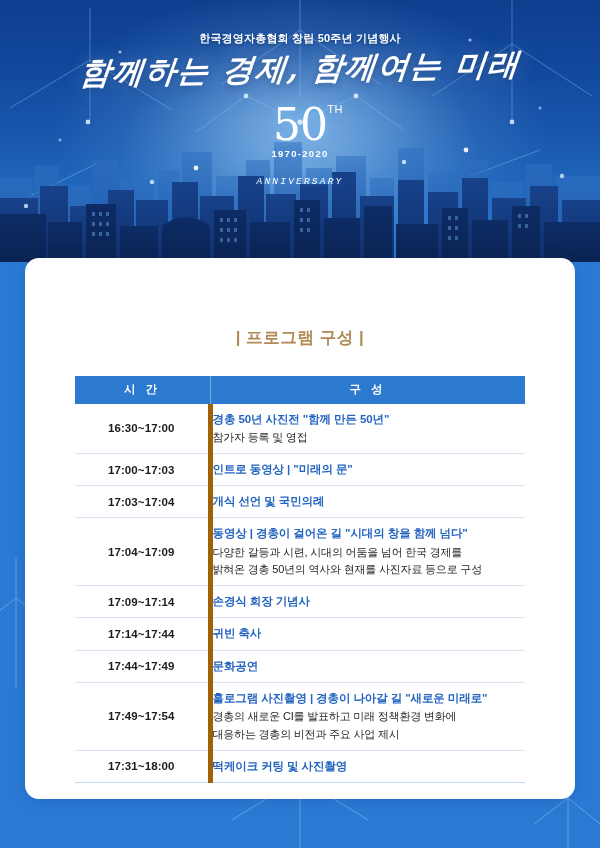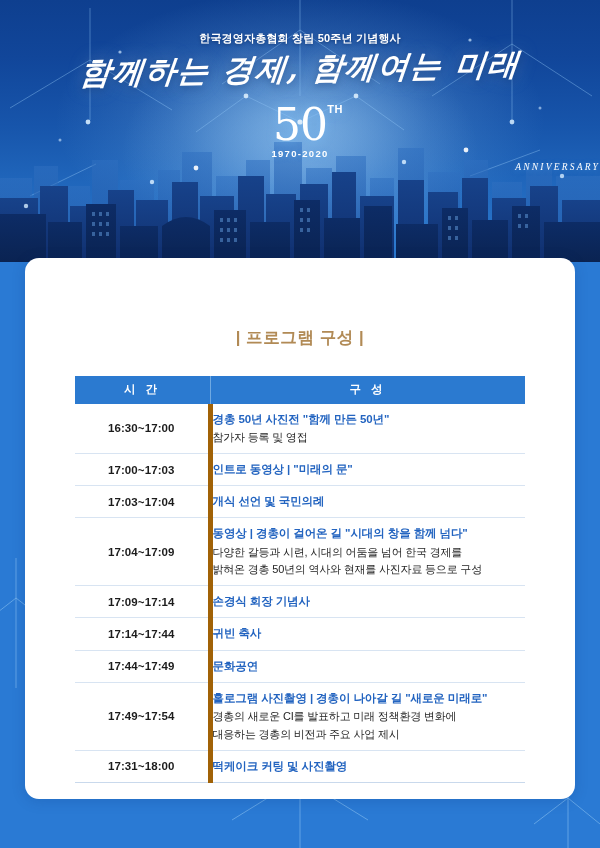--- a/index.html
+++ b/index.html
@@ -87,38 +87,37 @@
     font-weight: normal;
     line-height: 1;
     letter-spacing: -1px;
     text-shadow: 0 1px 10px rgba(120,190,250,.65);
   }
   .emblem-th {
     position: absolute;
     top: 1px; right: -16px;
     font-family: "Liberation Sans", sans-serif;
     font-size: 11px;
-    font-weight: bold;
+    font-weight: normal;
     letter-spacing: .5px;
   }
   .emblem-years {
     margin-top: 1px;
     font-size: 9.5px;
     font-weight: bold;
     letter-spacing: 1.3px;
     text-shadow: 0 1px 5px rgba(80,160,235,.6);
   }
   .emblem-anniv {
-    margin-top: 3px;
-    font-family: Liberation Serif, serif;
+    margin-top: 17px;
+    font-family: Liberation Mono, monospace;
     font-size: 9.5px;
     font-style: italic;
     letter-spacing: 2.2px;
     text-shadow: 0 1px 5px rgba(80,160,235,.6);
-    text-align: right;
   }
 
   
   .card {
     position: absolute;
     left: 25px; top: 258px;
     width: 550px;
     height: 541px;
     background: #ffffff;
     border-radius: 14px;

